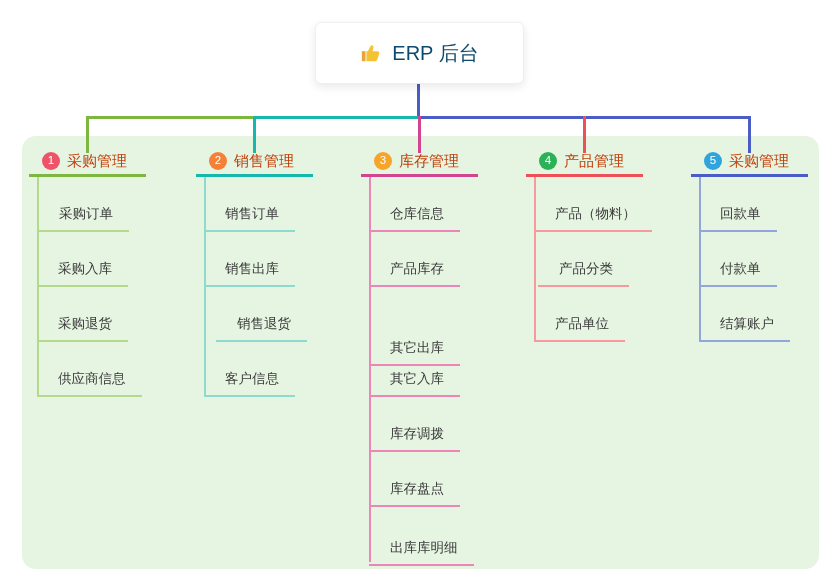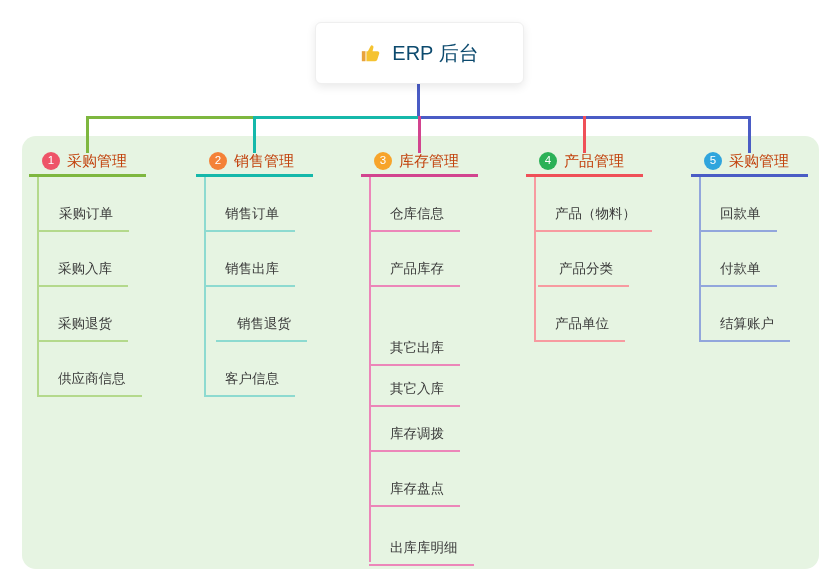--- a/index.html
+++ b/index.html
@@ -87,21 +87,21 @@
       <div class="child" style="left: 204px; top: 260px; border-bottom: 2px solid rgb(141, 218, 208);">销售出库</div>
       <div class="child" style="left: 204px; top: 315px; border-bottom: 2px solid rgb(141, 218, 208); margin-left: 12px;">销售退货</div>
       <div class="child" style="left: 204px; top: 370px; border-bottom: 2px solid rgb(141, 218, 208);">客户信息</div>
       <div class="branch-header" style="left: 361px; top: 149px;">
         <span class="badge" style="background: rgb(247, 164, 43);">3</span>
         <span class="branch-label">库存管理</span>
       </div>
       <div class="child" style="left: 369px; top: 205px; border-bottom: 2px solid rgb(236, 134, 185);">仓库信息</div>
       <div class="child" style="left: 369px; top: 260px; border-bottom: 2px solid rgb(236, 134, 185);">产品库存</div>
       <div class="child" style="left: 369px; top: 315px; border-bottom: 2px solid rgb(236, 134, 185); margin-top: 24px;">其它出库</div>
-      <div class="child" style="left: 369px; top: 370px; border-bottom: 2px solid rgb(236, 134, 185); margin-top: 10px;">其它入库</div>
+      <div class="child" style="left: 369px; top: 370px; border-bottom: 2px solid rgb(236, 134, 185);">其它入库</div>
       <div class="child" style="left: 369px; top: 425px; border-bottom: 2px solid rgb(236, 134, 185);">库存调拨</div>
       <div class="child" style="left: 369px; top: 480px; border-bottom: 2px solid rgb(236, 134, 185);">库存盘点</div>
       <div class="child" style="left: 369px; top: 539px; border-bottom: 2px solid rgb(236, 134, 185);">出库库明细</div>
       <div class="branch-header" style="left: 526px; top: 149px;">
         <span class="badge" style="background: rgb(43, 177, 87);">4</span>
         <span class="branch-label">产品管理</span>
       </div>
       <div class="child" style="left: 534px; top: 205px; border-bottom: 2px solid rgb(247, 154, 160); font-family: Liberation Serif, serif;">产品（物料）</div>
       <div class="child" style="left: 538px; top: 260px; border-bottom: 2px solid rgb(247, 154, 160);">产品分类</div>
       <div class="child" style="left: 534px; top: 315px; border-bottom: 2px solid rgb(247, 154, 160);">产品单位</div>

